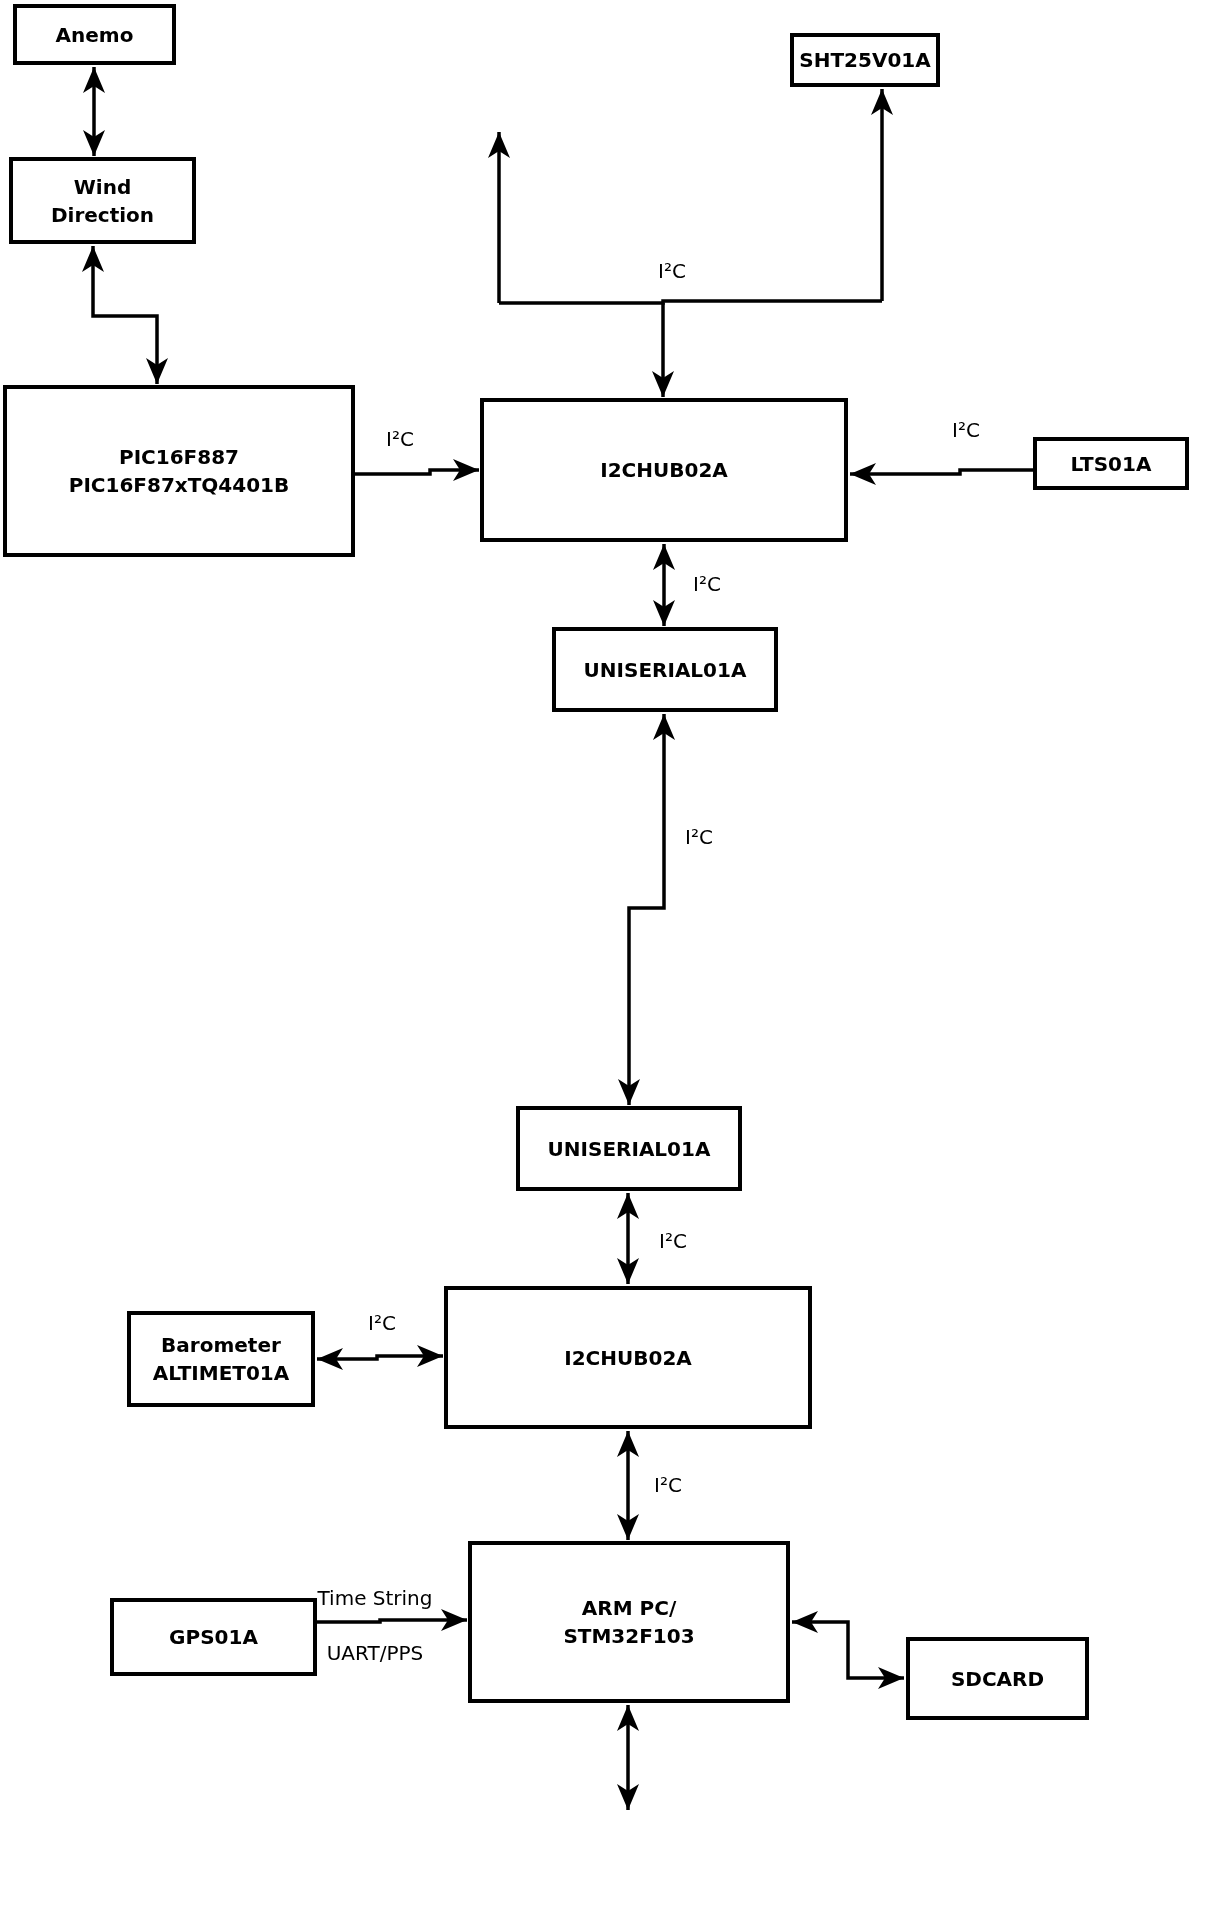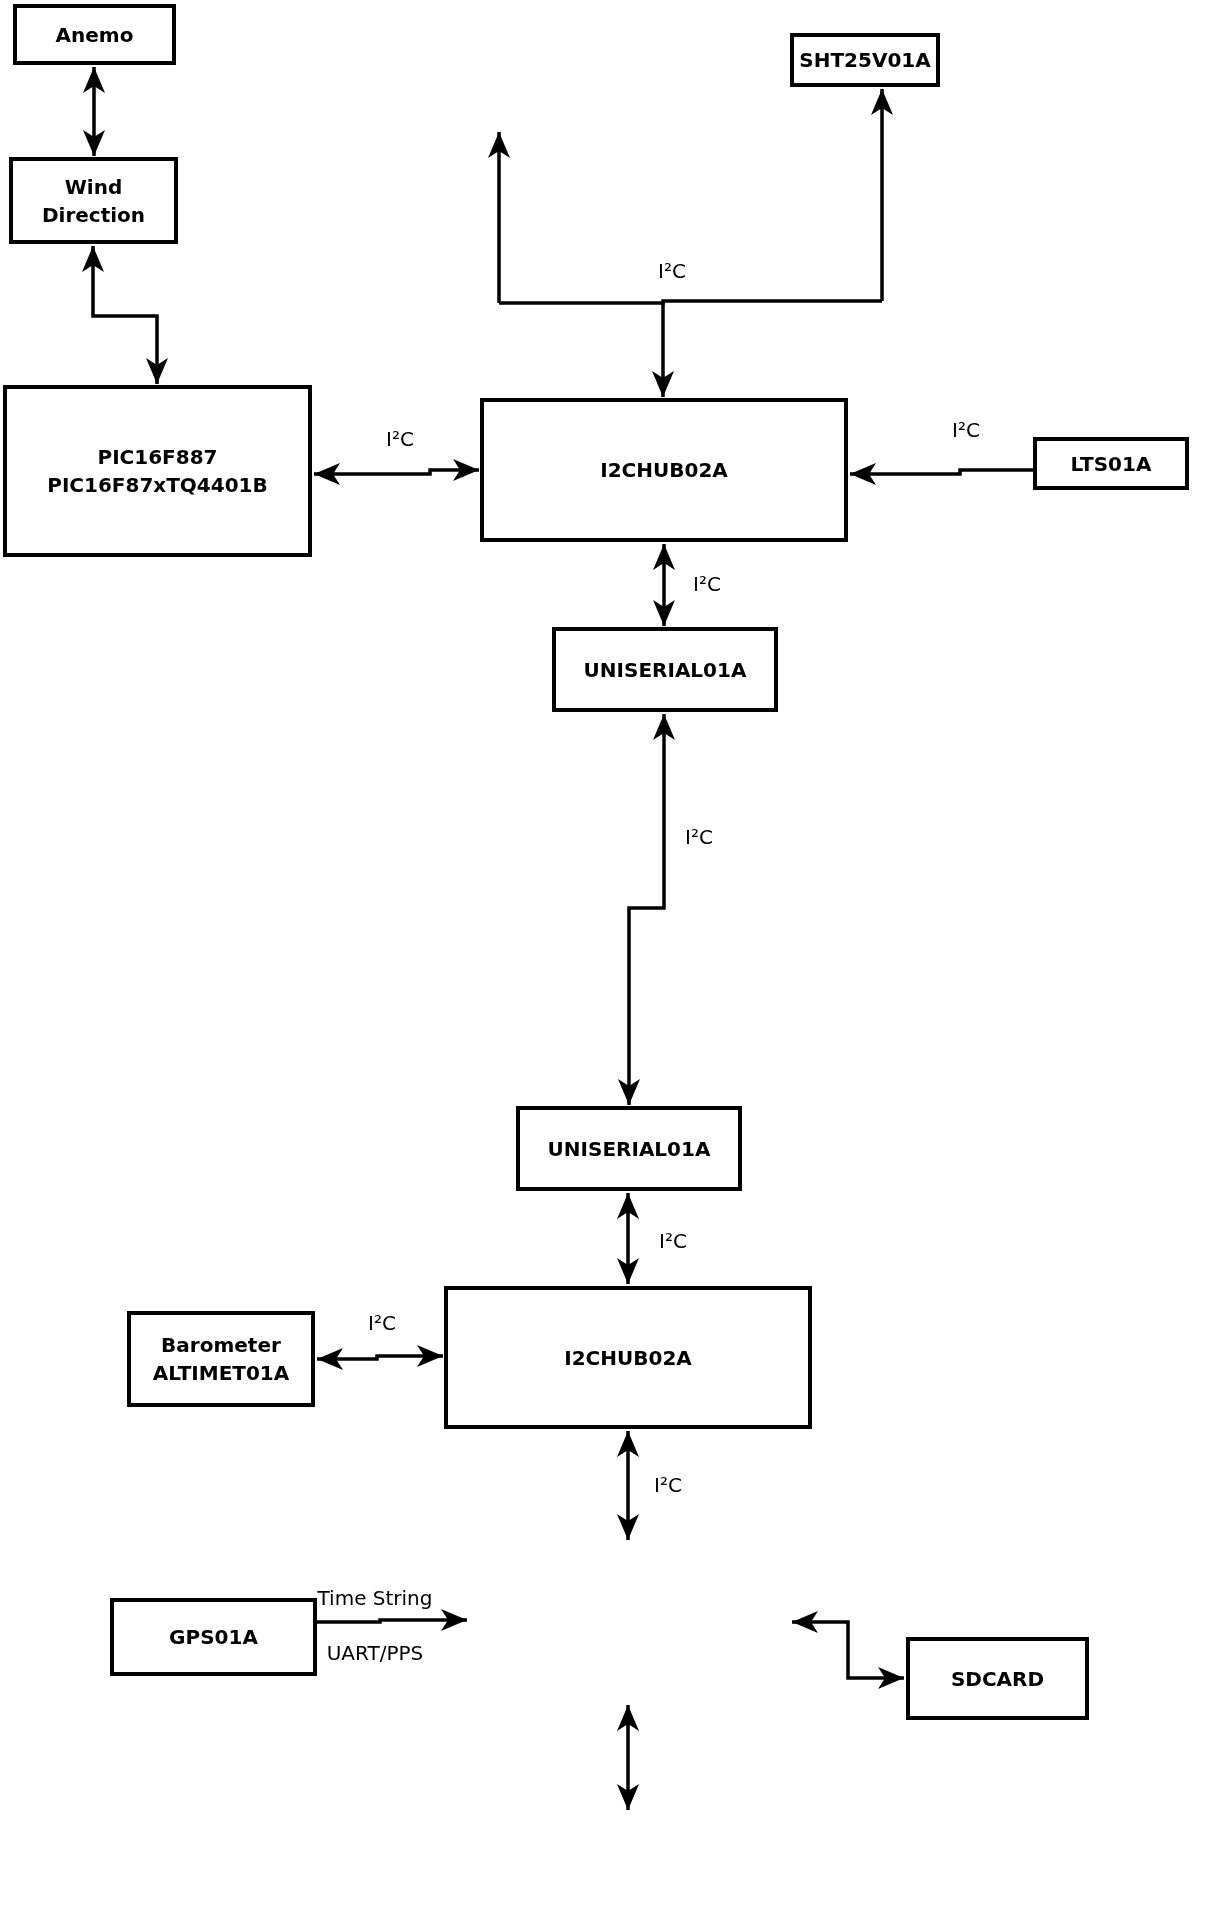--- a/index.html
+++ b/index.html
@@ -116,44 +116,46 @@
 
     <g>
       <polyline points="628,1705 628,1810"></polyline>
       <polygon points="628,1705 617,1731 628,1724 639,1731"></polygon>
       <polygon points="628,1810 617,1784 628,1791 639,1784"></polygon>
     </g>
   </svg>
 
   <div class="box" style="left:13px;top:4px;width:163px;height:61px">Anemo</div>
 
-  <div class="box" style="left:9px;top:157px;width:169px;height:87px">Wind
+  <div class="box" style="left:9px;top:157px;width:187px;height:87px">Wind
 Direction</div>
 
-  <div class="box" style="left:3px;top:385px;width:309px;height:172px">PIC16F887
+  <div class="box" style="left:3px;top:385px;width:352px;height:172px">PIC16F887
 PIC16F87xTQ4401B</div>
 
 
   <div class="box" style="left:790px;top:33px;width:150px;height:54px">SHT25V01A</div>
 
   <div class="box" style="left:480px;top:398px;width:368px;height:144px">I2CHUB02A</div>
 
   <div class="box" style="left:1033px;top:437px;width:156px;height:53px">LTS01A</div>
 
   <div class="box" style="left:552px;top:627px;width:226px;height:85px">UNISERIAL01A</div>
 
   <div class="box" style="left:516px;top:1106px;width:226px;height:85px">UNISERIAL01A</div>
 
   <div class="box" style="left:444px;top:1286px;width:368px;height:143px">I2CHUB02A</div>
 
   <div class="box" style="left:127px;top:1311px;width:188px;height:96px">Barometer
 ALTIMET01A</div>
 
   <div class="box" style="left:110px;top:1598px;width:207px;height:78px">GPS01A</div>
 
+  <div class="box" style="left:468px;top:1541px;width:322px;height:162px">ARM PC/
+STM32F103</div>
 
   <div class="box" style="left:906px;top:1637px;width:183px;height:83px">SDCARD</div>
 
 
   <span class="edge-label" style="left:672px;top:259px">I²C</span>
 
   <span class="edge-label" style="left:400px;top:427px">I²C</span>
 
   <span class="edge-label" style="left:966px;top:418px">I²C</span>
 

